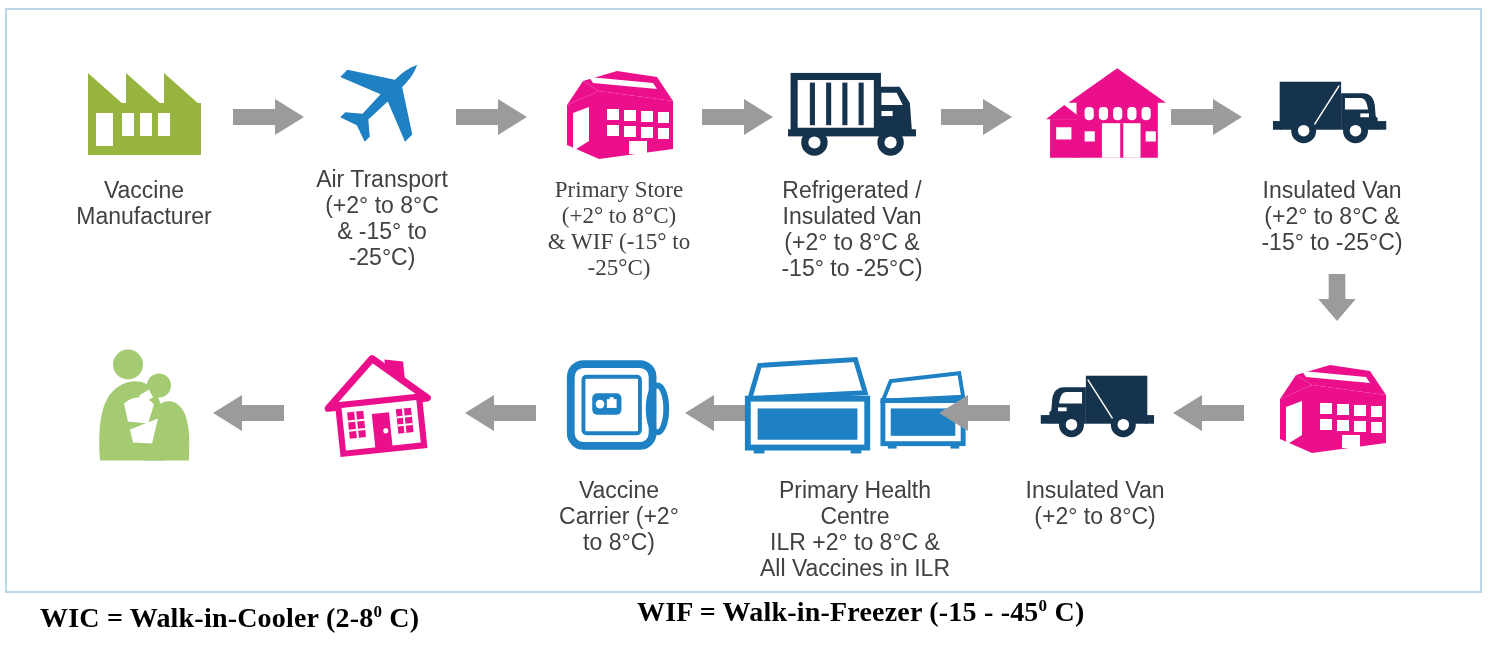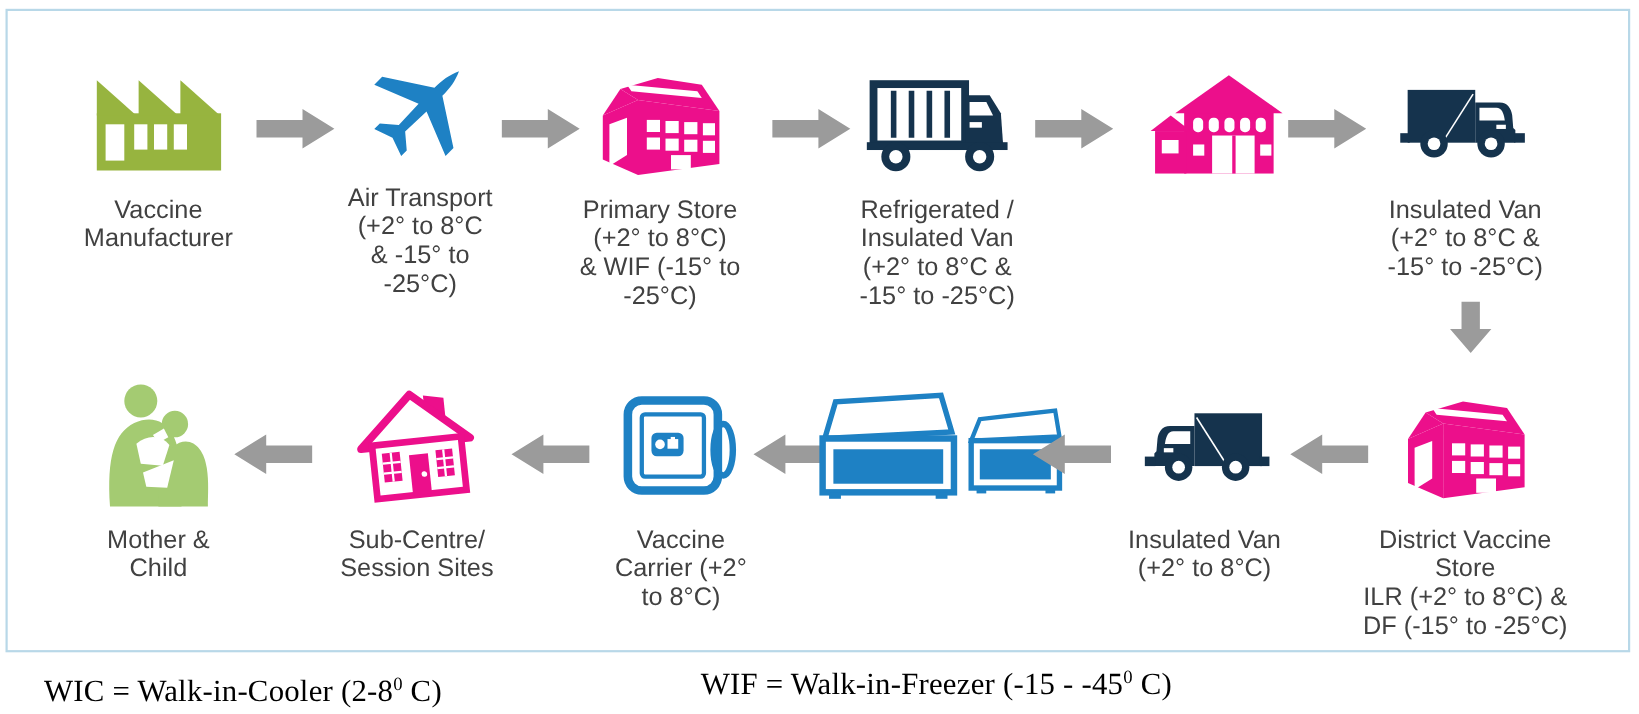--- a/index.html
+++ b/index.html
@@ -12,43 +12,43 @@
        font-family:"Liberation Sans", sans-serif;}
   .chain-box{position:absolute; left:5px; top:8px; width:1477px; height:585px;
              border:2px solid var(--border-blue); background:#fff;}
   .node{position:absolute; width:230px; text-align:center;}
   .node .icon-wrap{height:112px; display:flex; align-items:center; justify-content:center;}
   .row2 .icon-wrap{height:124px;}
   .label{margin-top:10px; font-size:23px; line-height:26px; color:var(--label-text);
          white-space:pre-line;}
   .t0{left:22px;  top:45px;}
   .t1{left:260px; top:34px;}
-  .t2{left:478px; top:45px;}
+  .t2{left:497px; top:45px;font-family:Liberation Serif, serif;}
   .t3{left:730px; top:45px;}
   .t4{left:985px; top:45px;}
   .t5{left:1210px;top:45px;}
   .b0{left:22px;  top:333px;}
   .b1{left:257px; top:333px;}
   .b2{left:497px; top:333px;}
   .b3{left:733px; top:333px;}
   .b4{left:973px; top:333px;}
   .b5{left:1210px;top:333px;}
   .arrow{position:absolute; width:72px; height:38px;}
   .a10{left:226px; top:88px;} .a11{left:449px; top:88px;} .a12{left:695px; top:88px;}
   .a13{left:934px; top:88px;} .a14{left:1164px; top:88px;}
   .a20{left:205px; top:384px;} .a21{left:457px; top:384px;} .a22{left:677px; top:384px;}
   .a23{left:931px; top:384px;} .a24{left:1165px; top:384px;}
   .arrow-down{position:absolute; left:1310px; top:264px; width:40px; height:48px;}
   .fill-green{fill:var(--green);} .fill-lgreen{fill:var(--light-green);}
   .fill-pink{fill:var(--pink);} .stroke-pink{stroke:var(--pink);}
   .fill-navy{fill:var(--navy);} .stroke-navy{stroke:var(--navy);}
   .fill-blue{fill:var(--blue);} .stroke-blue{stroke:var(--blue);}
   .fill-arrow{fill:var(--arrow-gray);}
-  .footer{position:absolute; font-family:"Liberation Serif", serif; font-weight:normal;
-          font-size:28px; color:var(--footer-text); letter-spacing:0.2px;margin-top:10px;}
+  .footer{position:absolute; font-family:"Liberation Serif", serif; font-weight:bold;
+          font-size:28px; color:var(--footer-text); letter-spacing:0.2px;}
   .footer sup{font-size:17px;}
   .footer-wic{left:40px; top:602px;}
   .footer-wif{left:637px; top:596px;}
   .flip{transform:scaleX(-1);}
 </style>
 </head>
 <body>
 
 <div class="chain-box">
 
@@ -216,22 +216,20 @@
       <svg width="105" height="118" viewBox="0 0 105 115">
         <circle class="fill-lgreen" cx="36" cy="17" r="15"></circle>
         <path class="fill-lgreen" d="M8,113 C5,68 12,46 30,37 C45,30 58,35 64,46 C71,58 73,72 73,113 Z"></path>
         <circle class="fill-lgreen" cx="67" cy="38" r="12"></circle>
         <path class="fill-lgreen" d="M52,113 C52,78 58,61 71,55 C84,50 94,62 96,78 C98,91 97,102 97,113 Z"></path>
         <path fill="#fff" d="M32,56 C42,47 55,48 62,57 L56,76 L36,74 Z"></path>
         <polygon fill="#fff" points="38,82 66,71 60,96 41,95"></polygon>
         <polygon fill="#fff" points="47,48 57,42 61,50 52,55"></polygon>
       </svg>
     </div>
-    <div class="label">Mother &amp;
-Child</div>
   </div>
 
   <div class="arrow a20">
     <svg width="72" height="38" viewBox="0 0 72 38">
         <polygon class="fill-arrow" points="72,11 30,11 30,1 1,19 30,37 30,27 72,27"></polygon>
       </svg>
   </div>
 
   <div class="node row2 b1">
     <div class="icon-wrap">
@@ -246,22 +244,20 @@
           <line x1="36" y1="64" x2="36" y2="90" stroke="#fff" stroke-width="2"></line>
           <rect class="fill-pink" x="76" y="66" width="15" height="24"></rect>
           <line x1="76" y1="74" x2="91" y2="74" stroke="#fff" stroke-width="2"></line>
           <line x1="76" y1="82" x2="91" y2="82" stroke="#fff" stroke-width="2"></line>
           <line x1="83" y1="66" x2="83" y2="90" stroke="#fff" stroke-width="2"></line>
           <rect class="fill-pink" x="52" y="68" width="17" height="36"></rect>
           <circle fill="#fff" cx="64" cy="86" r="2.5"></circle>
         </g>
       </svg>
     </div>
-    <div class="label">Sub-Centre/
-Session Sites</div>
   </div>
 
   <div class="arrow a21">
     <svg width="72" height="38" viewBox="0 0 72 38">
         <polygon class="fill-arrow" points="72,11 30,11 30,1 1,19 30,37 30,27 72,27"></polygon>
       </svg>
   </div>
 
   <div class="node row2 b2">
     <div class="icon-wrap">
@@ -294,20 +290,24 @@
         <rect class="fill-blue" x="18" y="56" width="102" height="32"></rect>
         <rect class="fill-blue" x="14" y="96" width="11" height="6"></rect>
         <rect class="fill-blue" x="113" y="96" width="11" height="6"></rect>
         <polygon fill="#fff" class="stroke-blue" stroke-width="4" points="146,48 154,28 224,20 228,44"></polygon>
         <rect x="146" y="48" width="82" height="44" fill="#fff" class="stroke-blue" stroke-width="5"></rect>
         <rect class="fill-blue" x="154" y="56" width="66" height="28"></rect>
         <rect class="fill-blue" x="151" y="92" width="9" height="5"></rect>
         <rect class="fill-blue" x="215" y="92" width="9" height="5"></rect>
       </svg>
     </div>
+    <div class="label">Primary Health
+Centre
+ILR +2° to 8°C &amp;
+All Vaccines in ILR</div>
   </div>
 
   <div class="arrow a23">
     <svg width="72" height="38" viewBox="0 0 72 38">
         <polygon class="fill-arrow" points="72,11 30,11 30,1 1,19 30,37 30,27 72,27"></polygon>
       </svg>
   </div>
 
   <div class="node row2 b4">
     <div class="icon-wrap">
@@ -348,22 +348,18 @@
         <rect fill="#fff" x="65" y="49" width="12" height="11"></rect>
         <rect fill="#fff" x="82" y="50" width="12" height="11"></rect>
         <rect fill="#fff" x="99" y="51" width="11" height="11"></rect>
         <rect fill="#fff" x="48" y="64" width="12" height="11"></rect>
         <rect fill="#fff" x="65" y="65" width="12" height="11"></rect>
         <rect fill="#fff" x="82" y="66" width="12" height="11"></rect>
         <rect fill="#fff" x="99" y="67" width="11" height="11"></rect>
         <rect fill="#fff" x="70" y="80" width="18" height="13"></rect>
       </svg>
     </div>
-    <div class="label">District Vaccine
-Store
-ILR (+2° to 8°C) &amp;
-DF (-15° to -25°C)</div>
   </div>
 
 </div>
 
 <div class="footer footer-wic"><span>WIC = Walk-in-Cooler (2-8</span><sup>0</sup><span> C)</span></div>
 <div class="footer footer-wif"><span>WIF = Walk-in-Freezer (-15 - -45</span><sup>0</sup><span> C)</span></div>
 
 </body></html>

